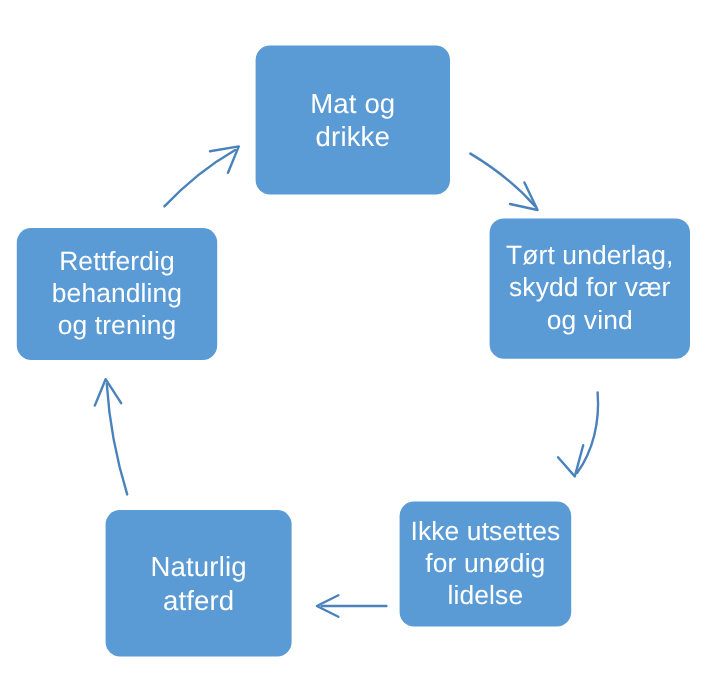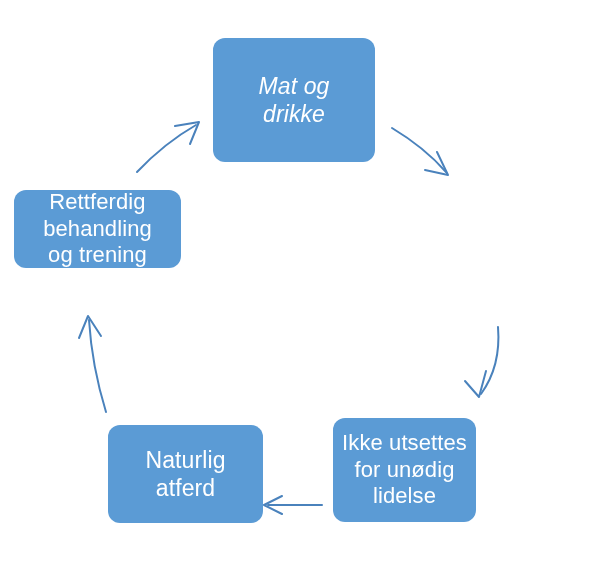--- a/index.html
+++ b/index.html
@@ -42,25 +42,25 @@
   }
   .node-label {
     font-size: 22px;
     line-height: 1.22;
     font-weight: 400;
     letter-spacing: 0.1px;
     white-space: pre-line;
     padding: 0 6px;
   }
   
-  #node-food      { left: 213px; top: 38px;  width: 162px; height: 124px; font-style: italic; }
+  #node-food      { left: 213px; top: 38px;  width: 162px; height: 124px; }
   #node-shelter   { left: 408px; top: 182px; width: 167px; height: 117px; }
   #node-suffering { left: 333px; top: 418px; width: 143px; height: 104px; }
-  #node-behaviour { left: 108px;  top: 425px; width: 155px; height: 98px; text-align: center;  }
-  #node-treatment { left: 14px;  top: 190px; width: 167px; height: 78px; }
+  #node-behaviour { left: 88px;  top: 425px; width: 155px; height: 122px; text-align: center;  }
+  #node-treatment { left: 14px;  top: 190px; width: 167px; height: 110px; }
   #node-behaviour .node-label { font-size: 23px; }
   #node-food .node-label { font-size: 23px; }
 </style>
 </head>
 <body>
 
 <div id="diagram-canvas">
 
   <svg class="arrow-layer" viewBox="0 0 607 573" xmlns="http://www.w3.org/2000/svg">
 
@@ -88,20 +88,25 @@
       <path d="M 137 172 C 155 153 175 137 196 125" fill="none" stroke="#4A82BC" stroke-width="2" stroke-linecap="round"></path>
       <path d="M 175 126 L 199 122 L 190 144" fill="none" stroke="#4A82BC" stroke-width="2" stroke-linecap="round" stroke-linejoin="round"></path>
     </g>
   </svg>
 
   <div class="node" id="node-food">
     <span class="node-label">Mat og
 drikke</span>
   </div>
 
+  <div class="node" id="node-shelter">
+    <span class="node-label">Tørt underlag,
+skydd for vær
+og vind</span>
+  </div>
 
   <div class="node" id="node-suffering">
     <span class="node-label">Ikke utsettes
 for unødig
 lidelse</span>
   </div>
 
   <div class="node" id="node-behaviour">
     <span class="node-label">Naturlig
 atferd</span>

